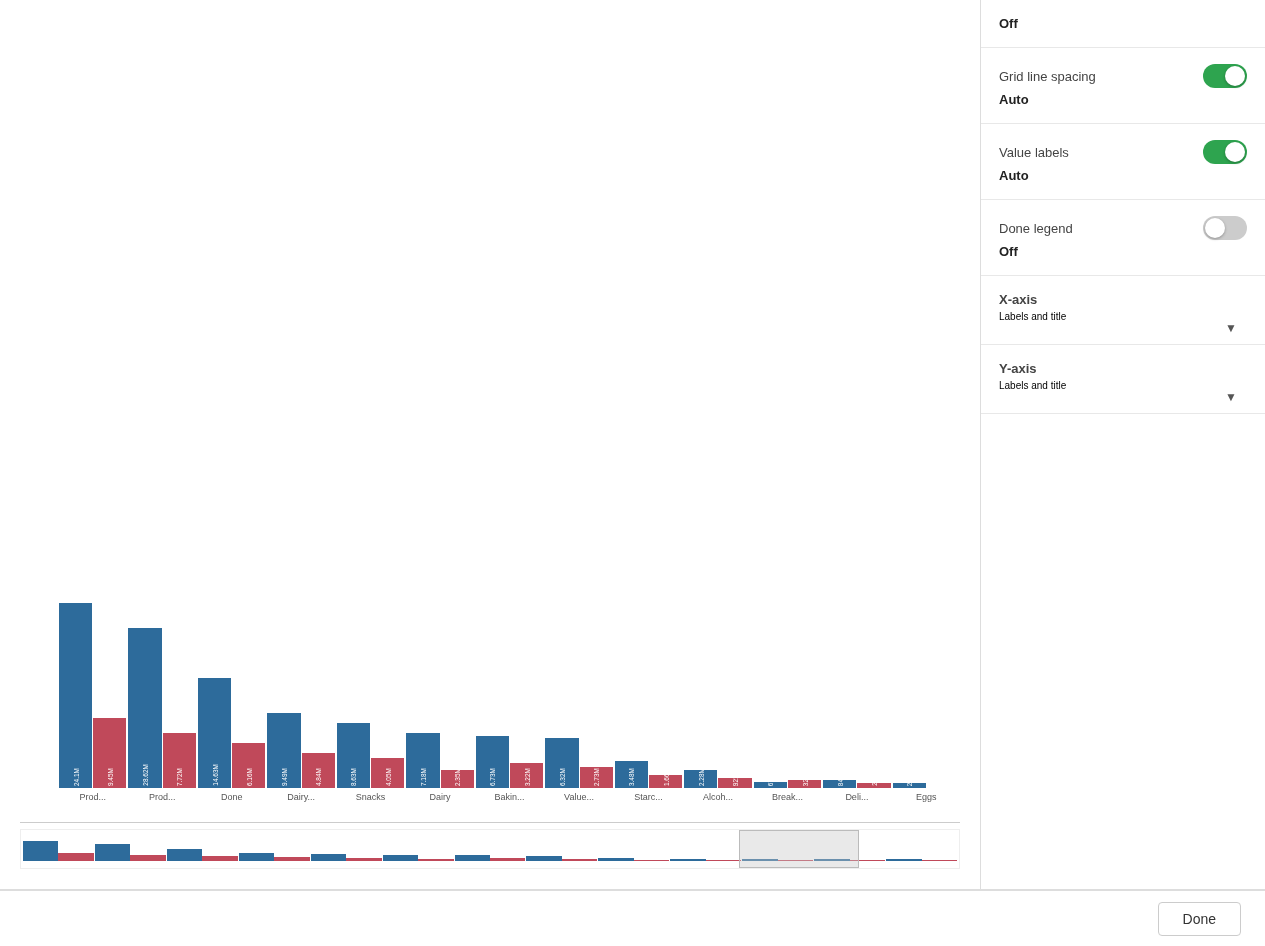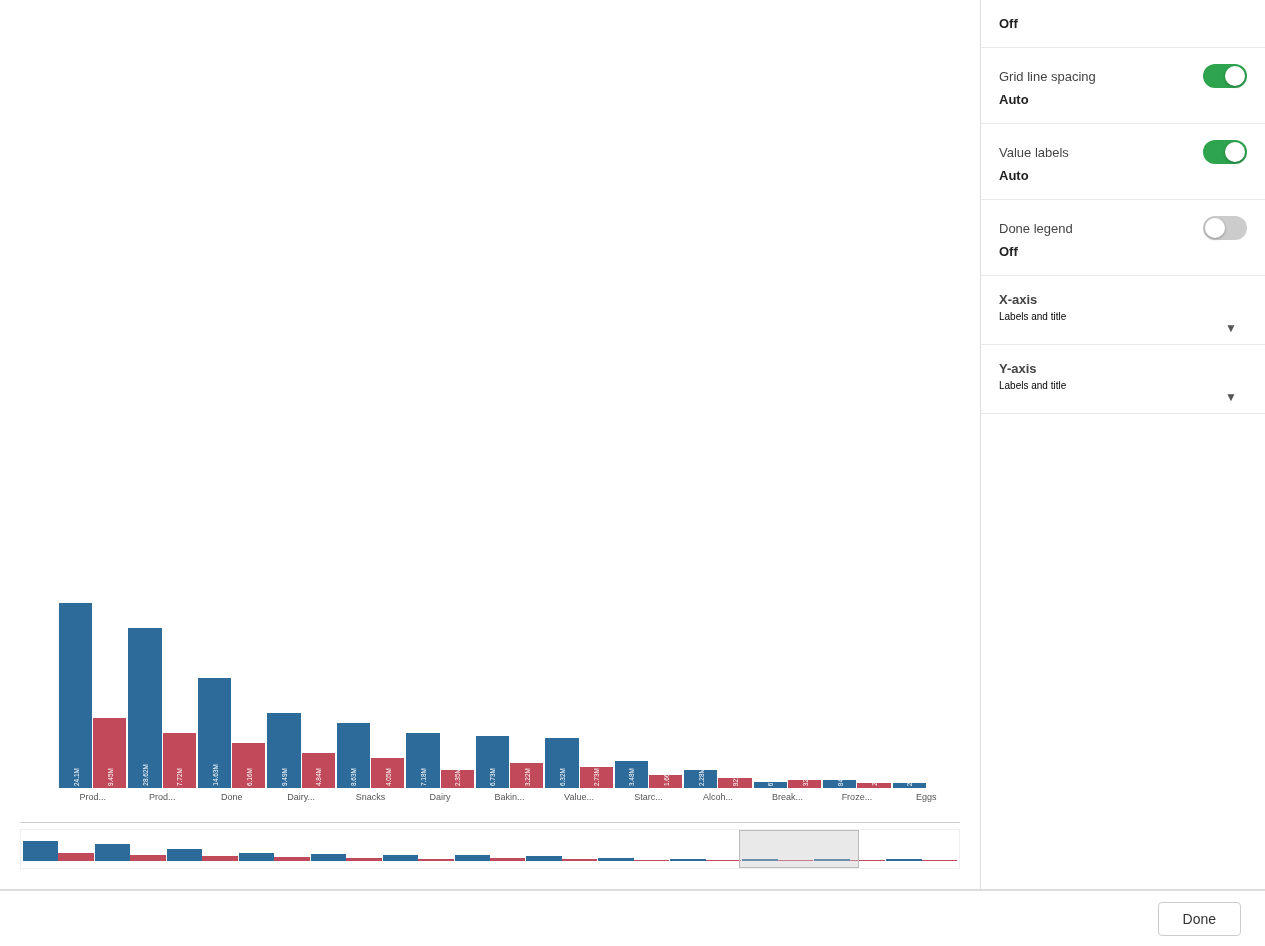--- a/index.html
+++ b/index.html
@@ -383,21 +383,21 @@
           <div class="category-label">Prod...</div>
           <div class="category-label">Done</div>
           <div class="category-label">Dairy...</div>
           <div class="category-label">Snacks</div>
           <div class="category-label">Dairy</div>
           <div class="category-label">Bakin...</div>
           <div class="category-label">Value...</div>
           <div class="category-label">Starc...</div>
           <div class="category-label">Alcoh...</div>
           <div class="category-label">Break...</div>
-          <div class="category-label">Froze...</div>
+          <div class="category-label">Deli...</div>
           <div class="category-label">Eggs</div>
         </div>
     </div>
     <div class="mini-chart">
       <div class="mini-bars" id="mini-bars">
       <div class="mini-bar-group">
             <div class="mini-bar bar-blue" style="height: 20px; flex: 1 1 0%;"></div>
             <div class="mini-bar bar-red" style="height: 8px; flex: 1 1 0%;"></div>
           </div>
           <div class="mini-bar-group">

